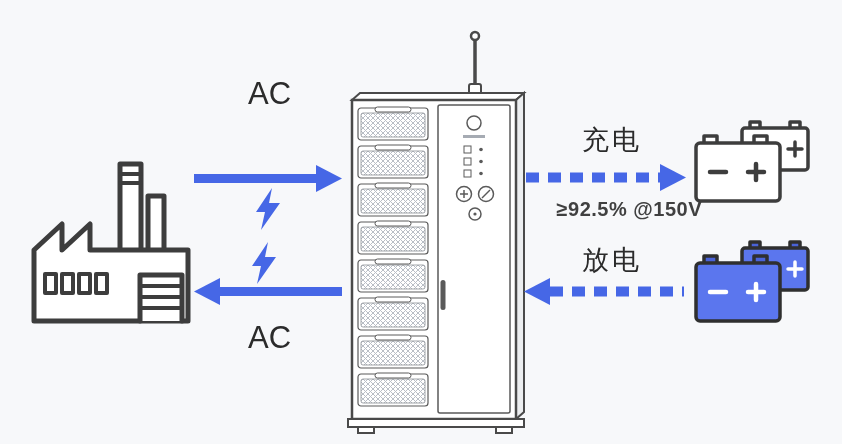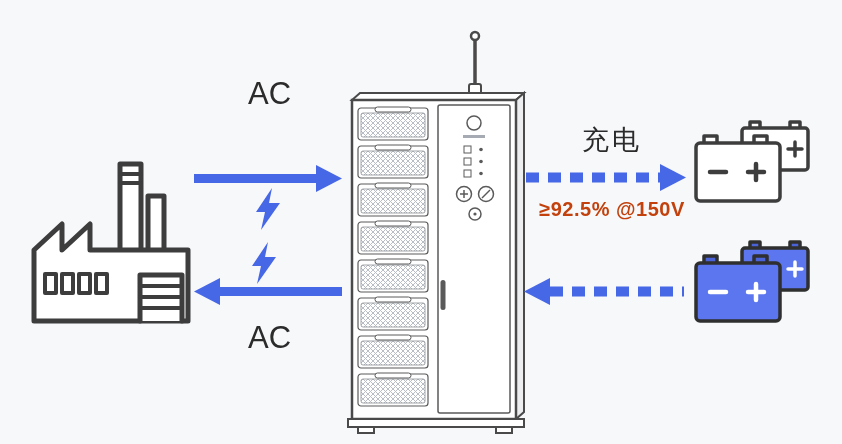--- a/index.html
+++ b/index.html
@@ -21,24 +21,24 @@
   .flow-label .ac{font-size:31px;}
   .flow-label b{font-weight:bold;}
   .cn-label{
     text-align:center;
     font-size:27px;
     letter-spacing:3px;
     color:#2b2b2b;
     font-family:Liberation Serif, serif;
   }
   .spec{
-    text-align:center;
+    text-align:right;
     font-size:20px;
     font-weight:bold;
-    color:#c2410c;
+    color:#404040;
     letter-spacing:0.5px;
   }
 </style>
 </head>
 <body>
 
 <div class="stage">
 
   <svg class="abs" style="left:28px;top:158px;" width="168" height="170" viewBox="0 0 168 170">
     <g stroke="#3d3d3d" stroke-width="5" stroke-linejoin="round" stroke-linecap="round">
@@ -190,20 +190,21 @@
 
   <div class="abs cn-label" style="left:527px;top:122px;width:170px;">充电</div>
 
   <svg class="abs" style="left:524px;top:163px;" width="162" height="28" viewBox="0 0 162 28">
     <line x1="2" y1="14.5" x2="136" y2="14.5" stroke="#4667e6" stroke-width="10" stroke-dasharray="13 9"></line>
     <polygon points="136,1 162,14.5 136,28" fill="#4667e6"></polygon>
   </svg>
 
   <div class="abs spec" style="left:522px;top:198px;width:180px;">≥92.5% @150V</div>
 
+  <div class="abs cn-label" style="left:527px;top:242px;width:170px;">放电</div>
 
   <svg class="abs" style="left:524px;top:277px;" width="162" height="28" viewBox="0 0 162 28">
     <line x1="26" y1="14.5" x2="160" y2="14.5" stroke="#4667e6" stroke-width="10" stroke-dasharray="13 9"></line>
     <polygon points="26,1 0,14.5 26,28" fill="#4667e6"></polygon>
   </svg>
 
 
   <svg class="abs" style="left:692px;top:112px;" width="128" height="100" viewBox="0 0 128 100">
     <g stroke="#3d3d3d" stroke-width="3.5" stroke-linejoin="round" stroke-linecap="round">
 

